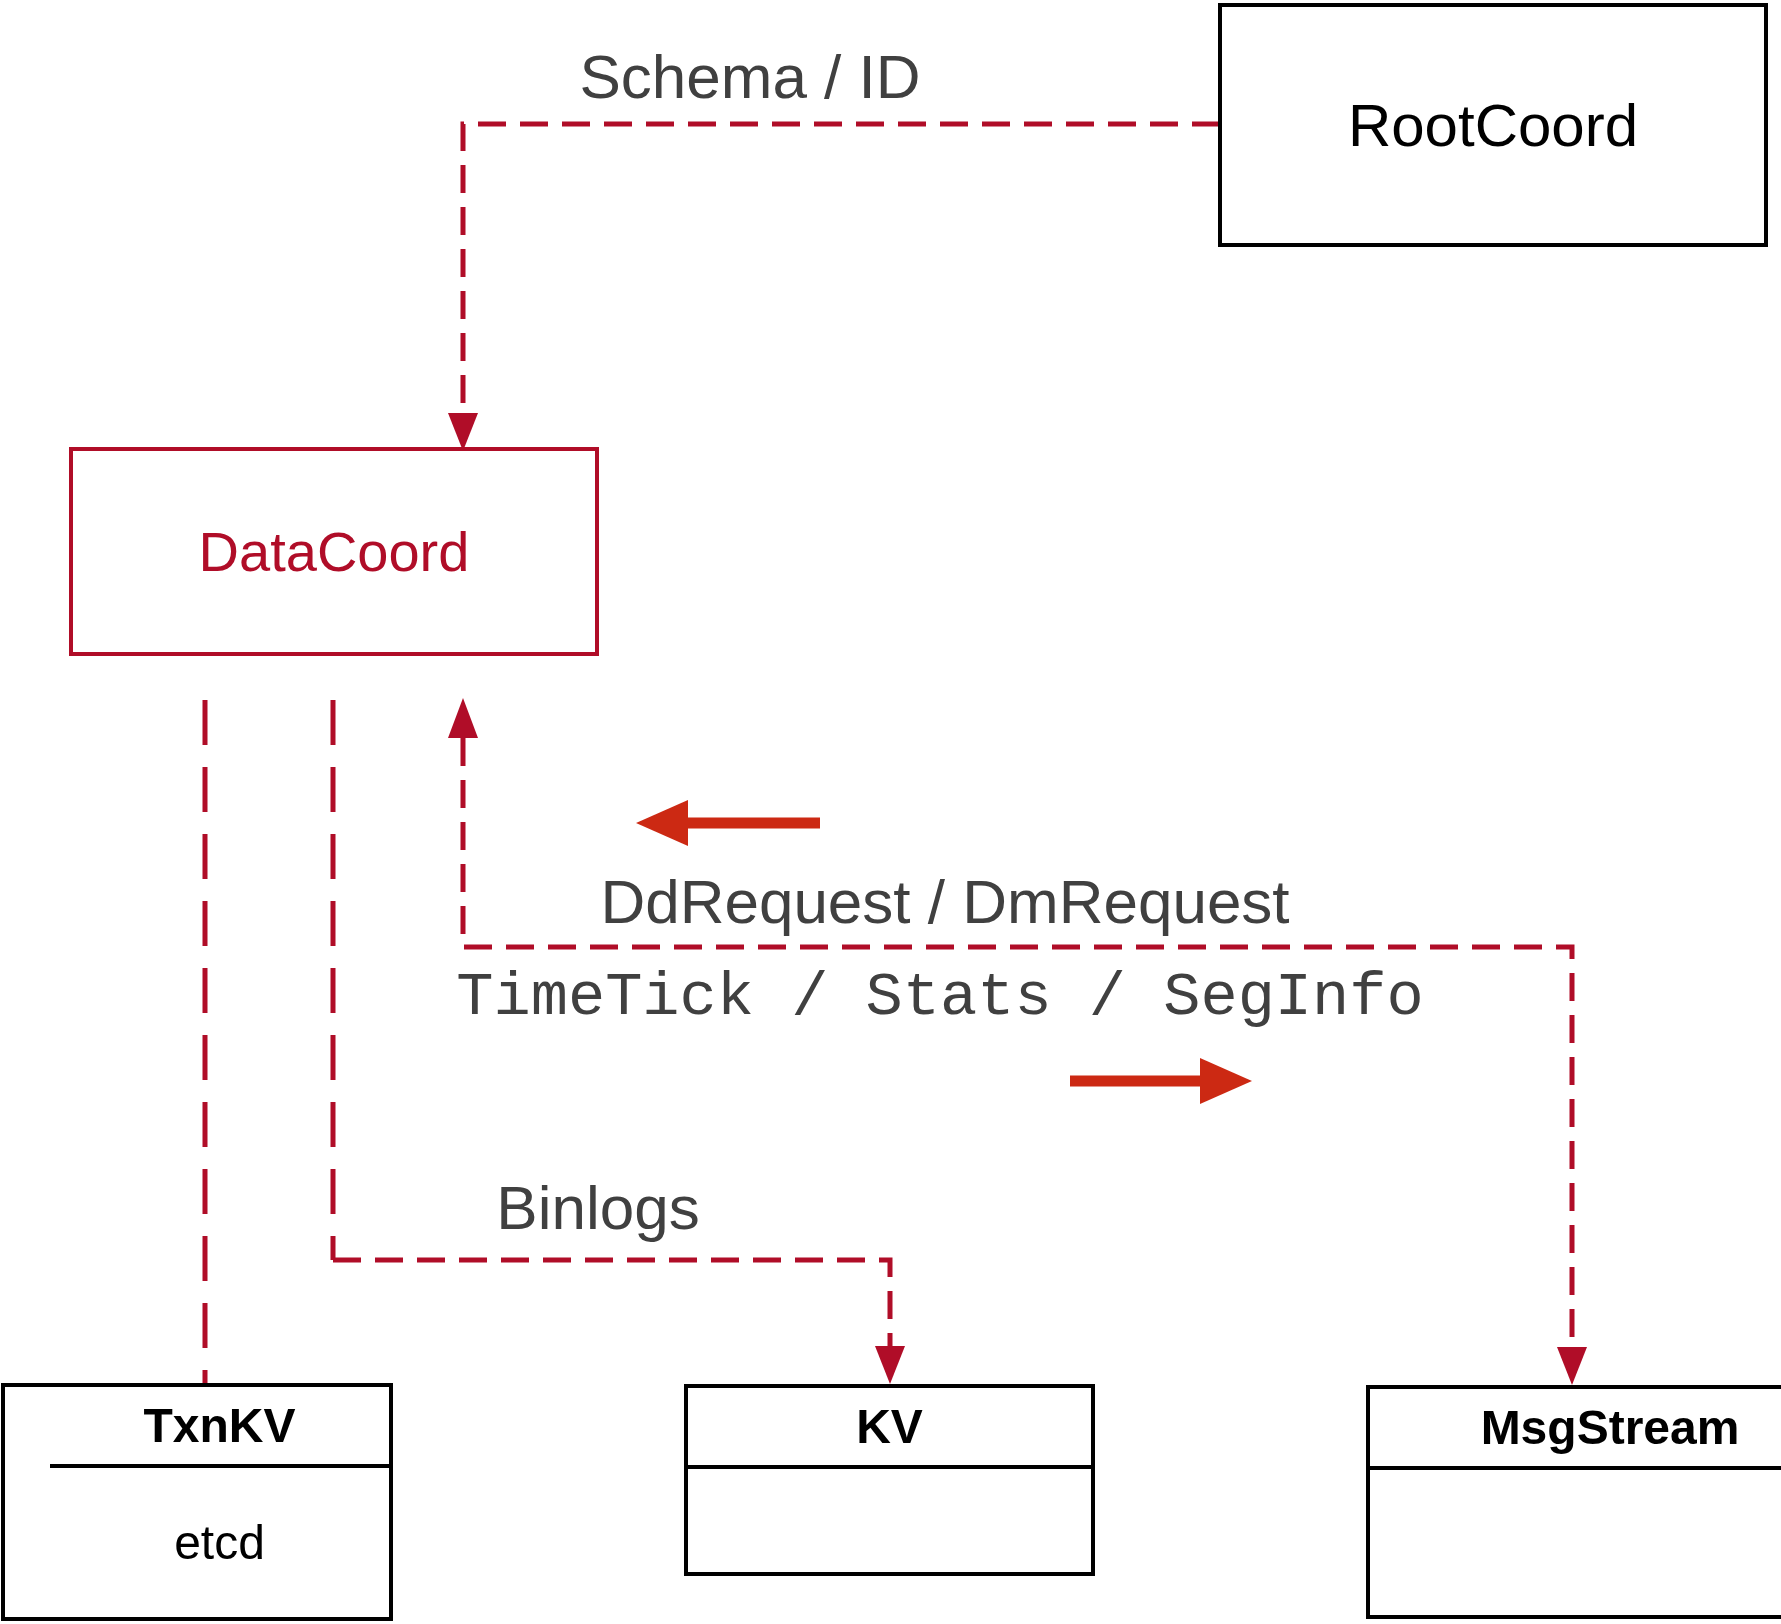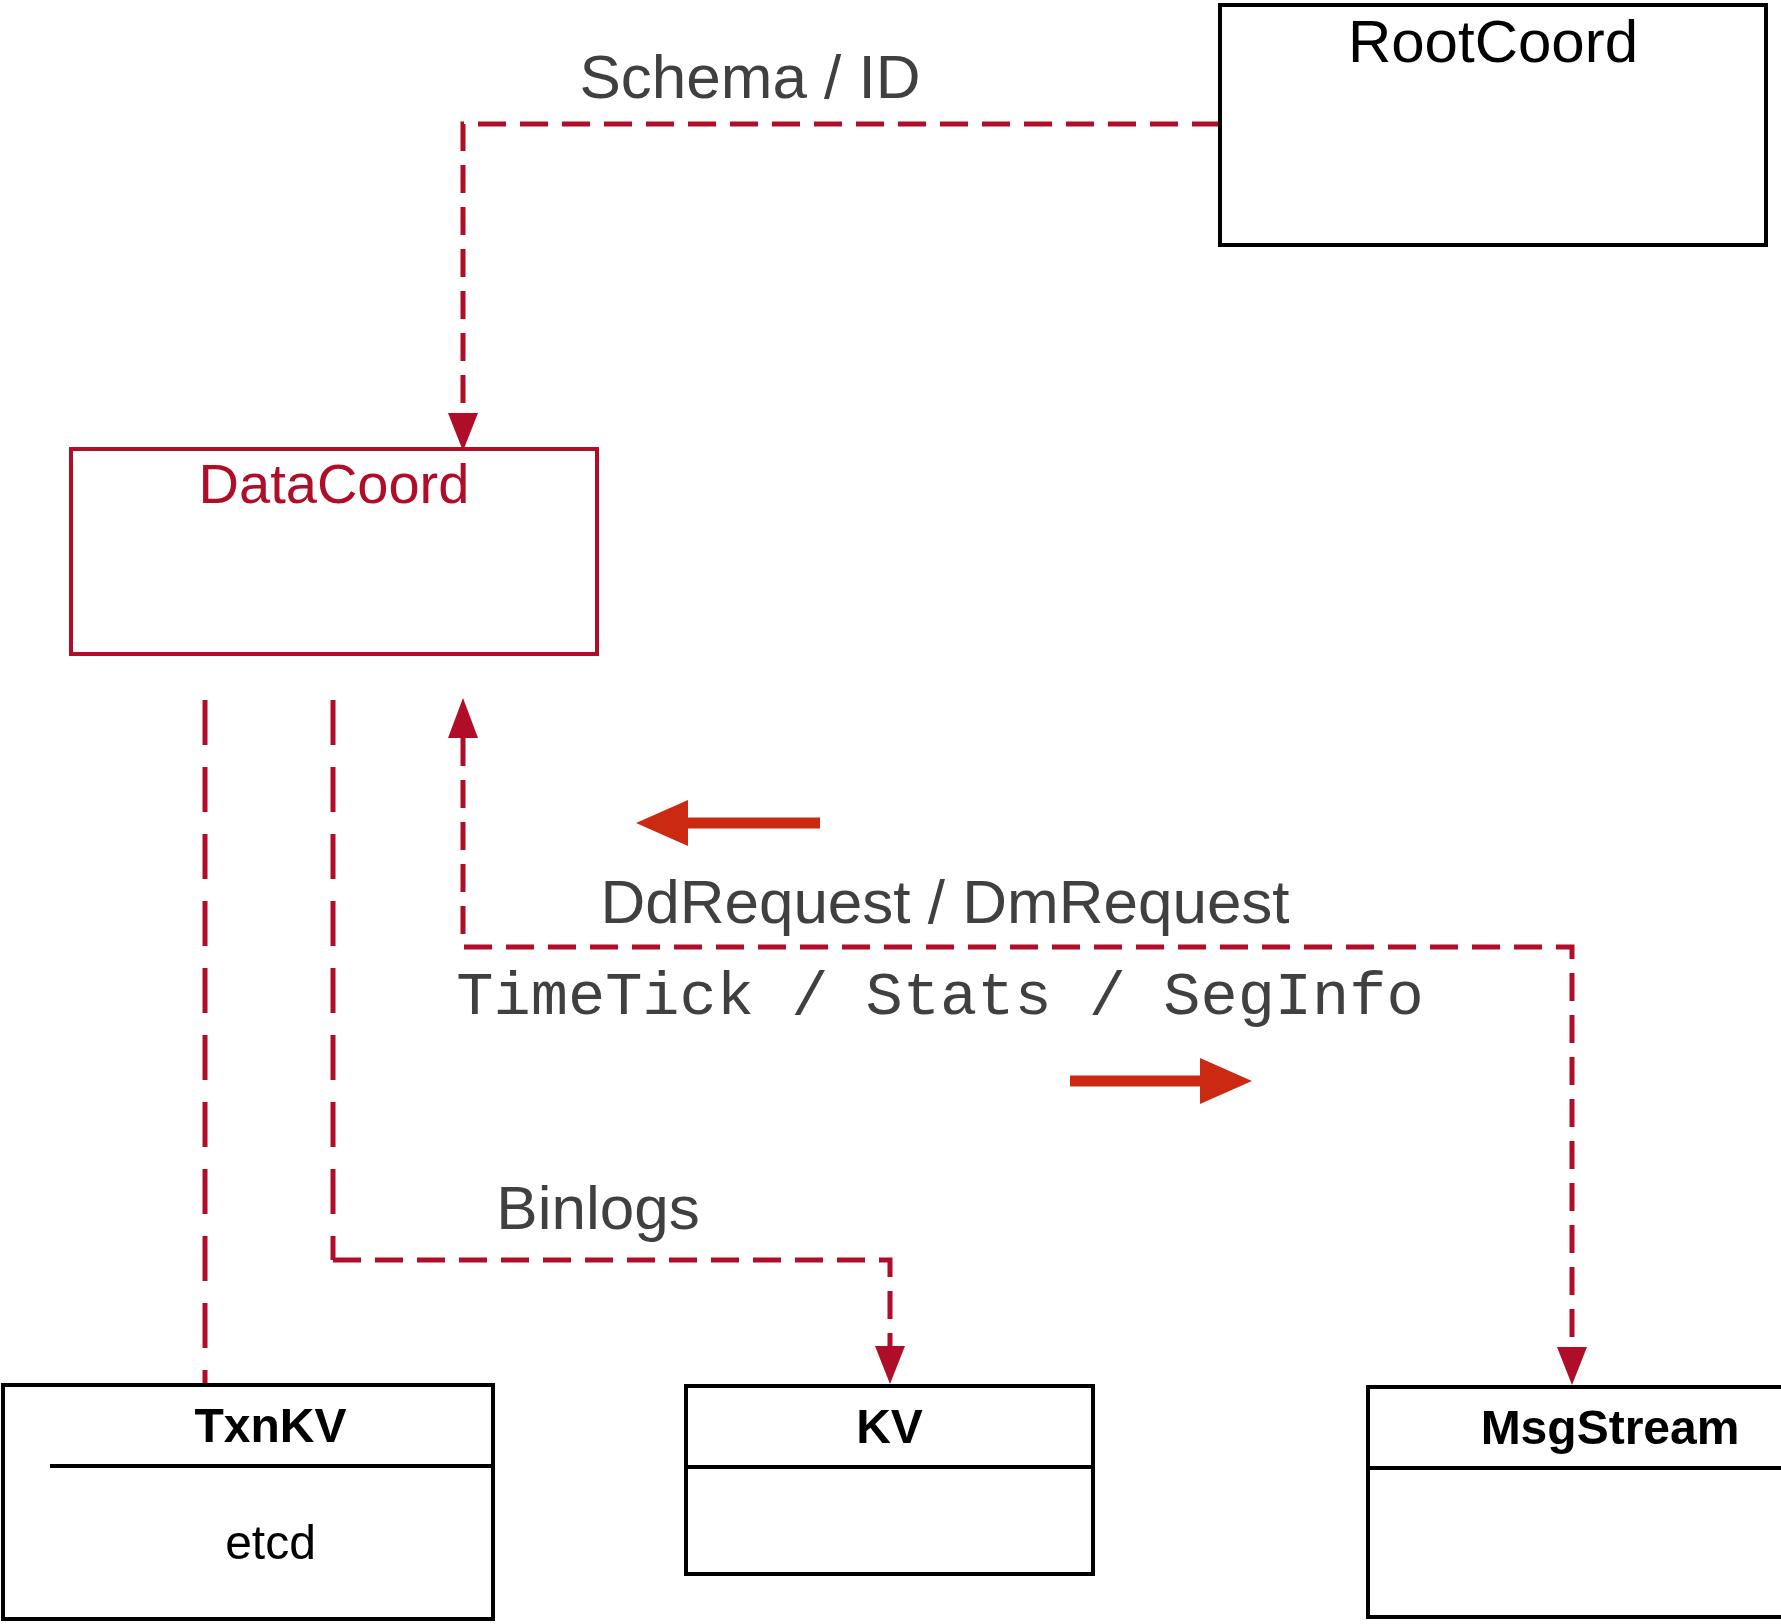--- a/index.html
+++ b/index.html
@@ -38,42 +38,42 @@
     stroke-dasharray: 45 22;
   }
   .head { fill: var(--crimson); stroke: none; }
   .solidshaft { stroke: var(--arrow-red); stroke-width: 11; }
   .solidhead { fill: var(--arrow-red); stroke: none; }
 
   .node {
     position: absolute;
     background: var(--background);
     display: flex;
-    align-items: flex-start;
+    align-items: center;
     justify-content: center;
   }
   .node--rootcoord {
     left: 1218px; top: 3px; width: 550px; height: 244px;
     border: 4px solid var(--box-border-black);
     font-size: 60px; color: #000;
   }
   .node--datacoord {
     left: 69px; top: 447px; width: 530px; height: 209px;
     border: 4px solid var(--crimson);
     font-size: 56px; color: var(--crimson);
   }
 
   .dbnode {
     position: absolute;
     background: var(--background);
     border: 4px solid var(--box-border-black);
     display: flex;
     flex-direction: column;
   }
-  .dbnode--txnkv    { left: 1px;    top: 1383px; width: 494px; height: 238px; padding-left: 45px; }
+  .dbnode--txnkv    { left: 1px;    top: 1383px; width: 392px; height: 238px; padding-left: 45px; }
   .dbnode--kv       { left: 684px;  top: 1384px; width: 411px; height: 192px; }
   .dbnode--msgstream{ left: 1366px; top: 1385px; width: 488px; height: 234px; }
   .dbnode__header {
     height: 81px;
     flex: 0 0 81px;
     border-bottom: 4px solid var(--box-border-black);
     display: flex; align-items: center; justify-content: center;
     font-weight: bold; font-size: 48px; color: #000;
   }
   .dbnode__body {

